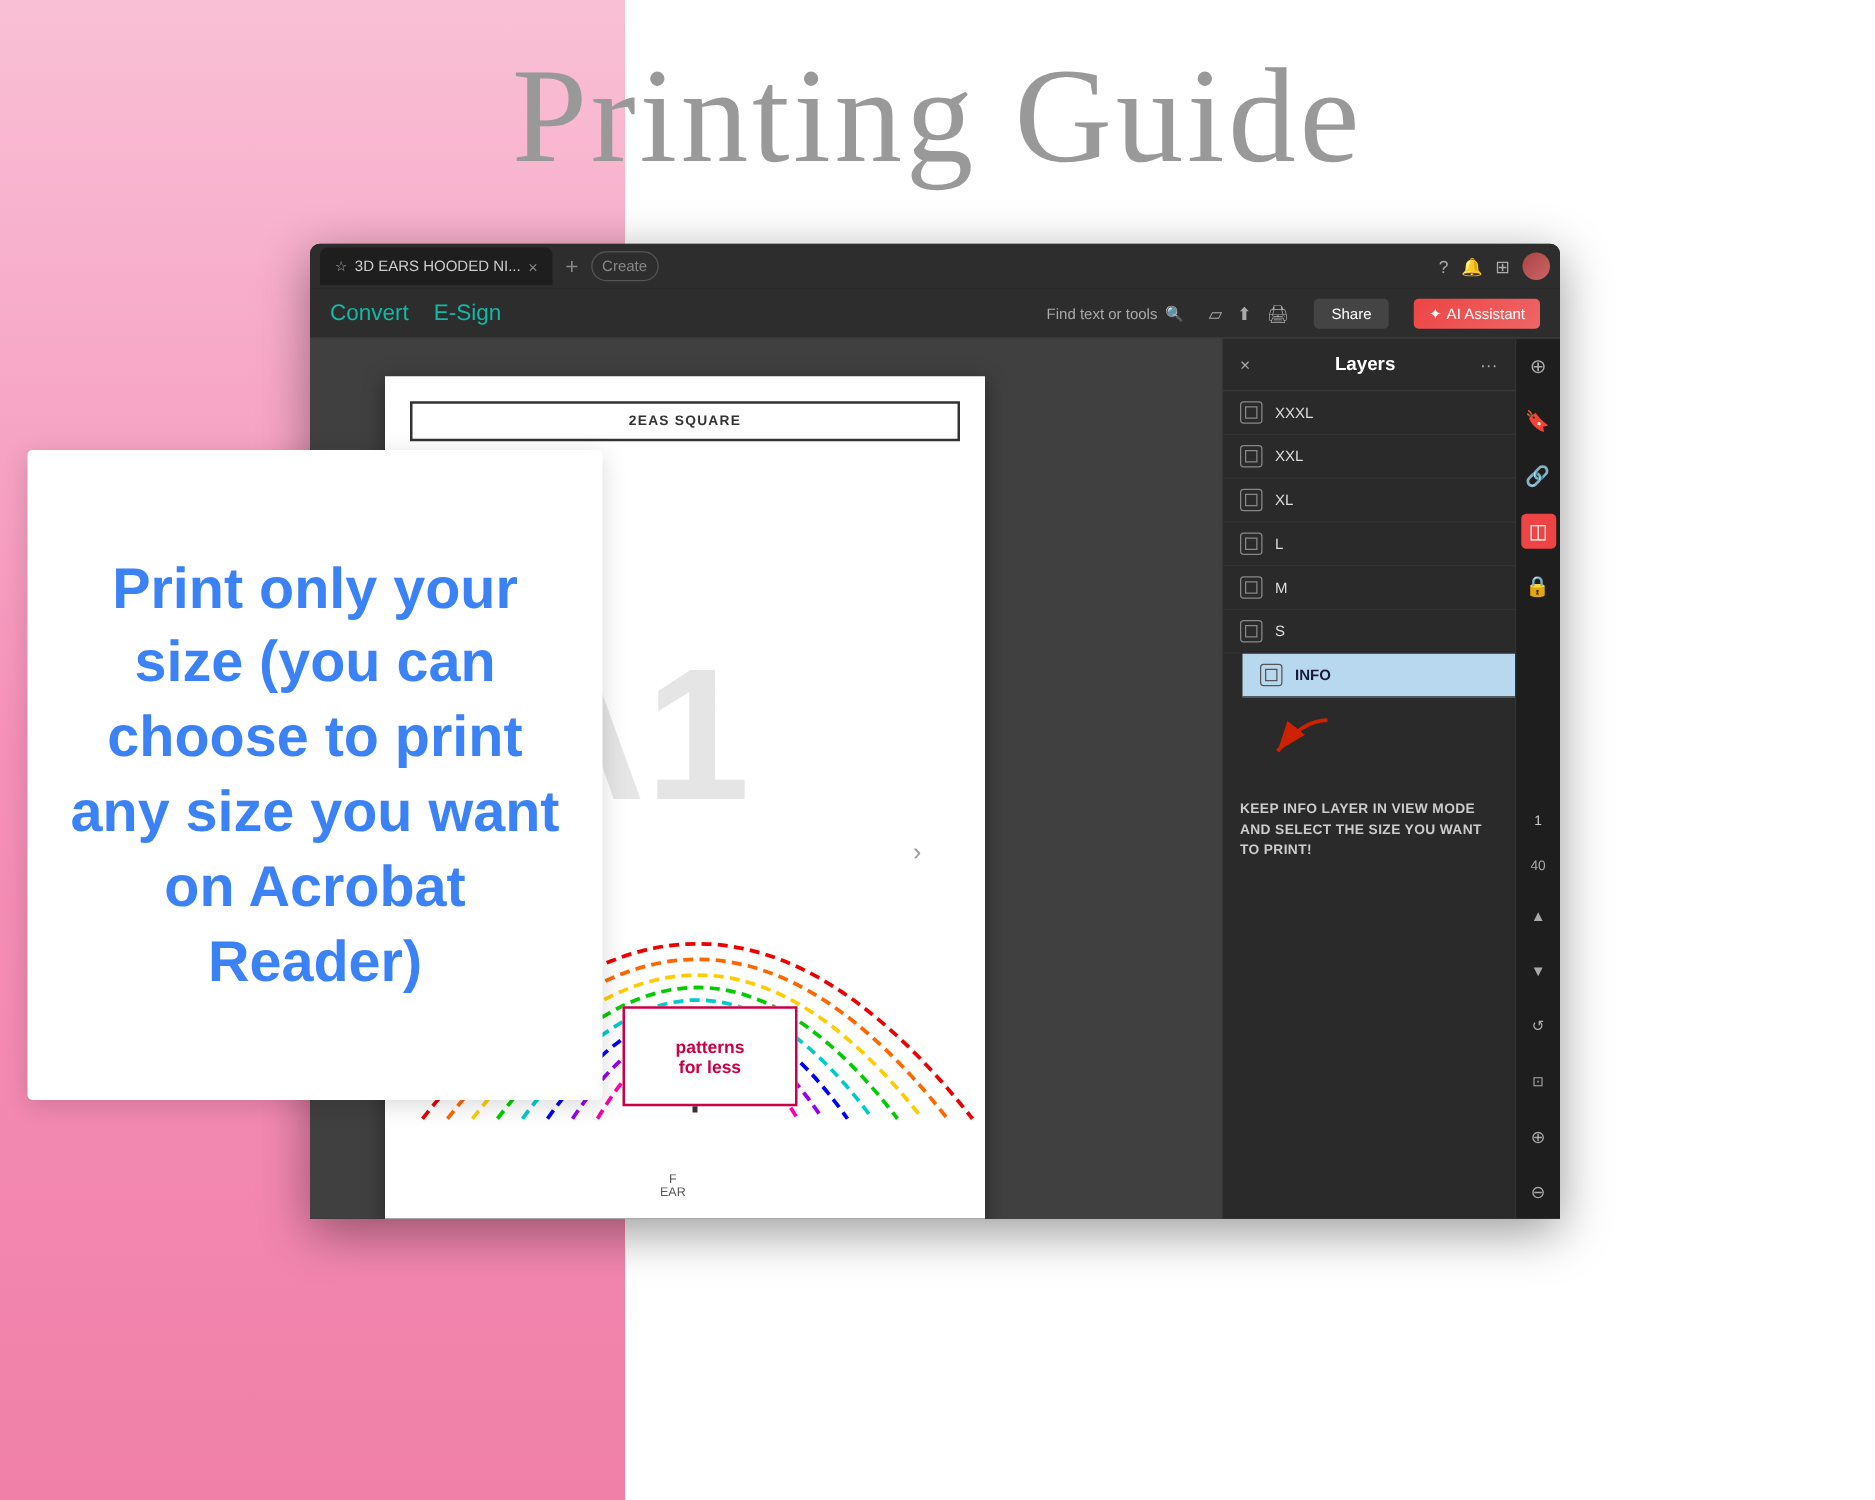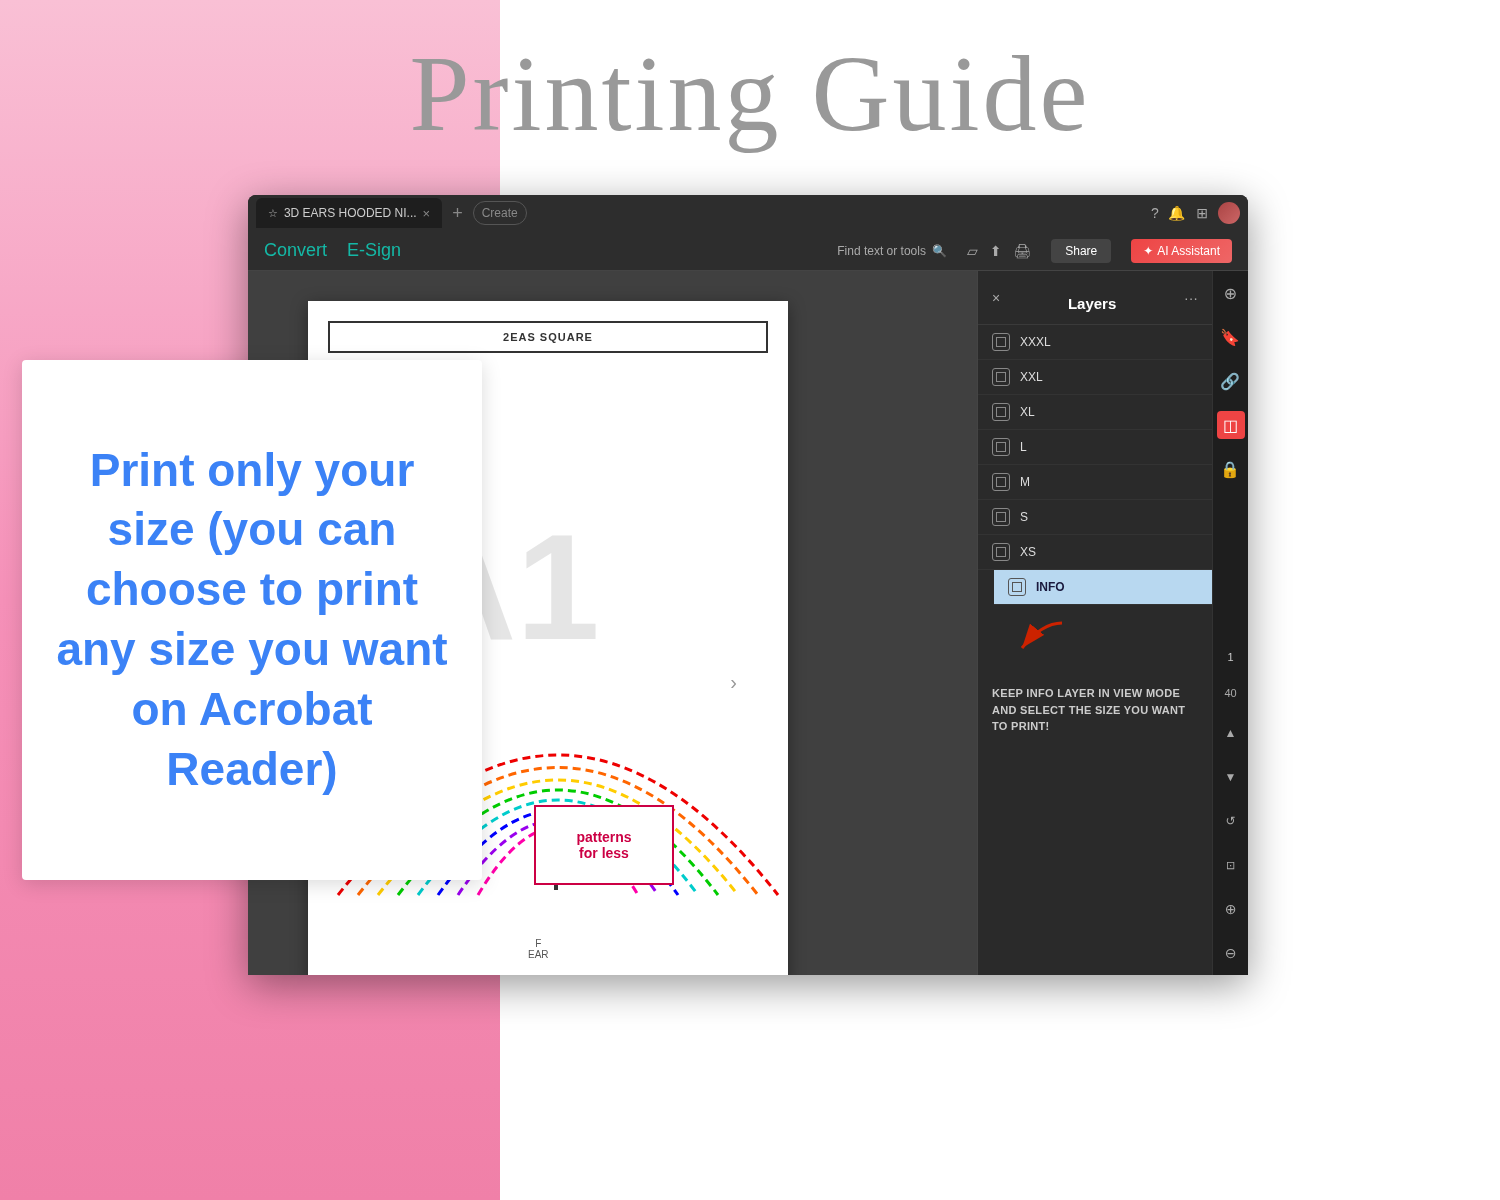--- a/index.html
+++ b/index.html
@@ -250,21 +250,20 @@
       height: 80px;
       border: 2px solid #cc0044;
       display: flex;
       align-items: center;
       justify-content: center;
       text-align: center;
       font-size: 14px;
       font-weight: bold;
       color: #cc0044;
       background: white;
-      margin-left: 36px;
     }
 
     
     .pdf-ear-label {
       position: absolute;
       bottom: 15px;
       left: 280px;
       text-align: center;
       font-size: 10px;
       color: #555;
@@ -297,21 +296,20 @@
       border-bottom: 1px solid #3a3a3a;
     }
 
     .layers-title {
       color: #fff;
       font-size: 15px;
       font-weight: 600;
       display: flex;
       align-items: flex-end;
       gap: 8px;
-      margin-top: 12px;
     }
 
     .layers-close {
       color: #aaa;
       font-size: 14px;
       cursor: pointer;
     }
 
     .layers-menu {
       color: #aaa;
@@ -574,26 +572,20 @@
           <div class="layer-icon">
               <div class="layer-icon-inner"></div>
             </div>
           <span class="layer-name">M</span>
         </div>
         <div class="layer-item">
           <div class="layer-icon">
               <div class="layer-icon-inner"></div>
             </div>
           <span class="layer-name">S</span>
-        </div>
-        <div class="layer-item">
-          <div class="layer-icon">
-              <div class="layer-icon-inner"></div>
-            </div>
-          <span class="layer-name">XS</span>
         </div>
         <div class="layer-item active" style="background:#b8d8f0;margin-left:16px;">
           <div class="layer-icon" style="border-color:#555;">
               <div class="layer-icon-inner" style="border-color:#555;"></div>
             </div>
           <span class="layer-name" style="color:#1a1a3e; font-weight:bold;">INFO</span>
         </div>
       </div>
 
       <div style="padding: 8px 14px 0 14px;">

